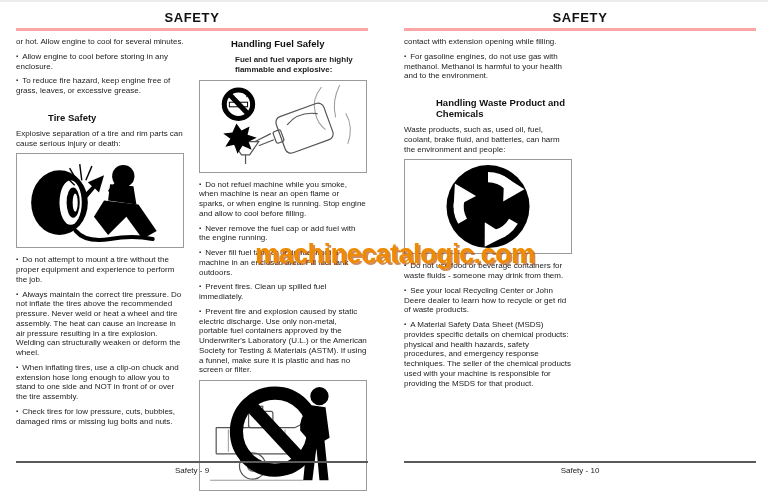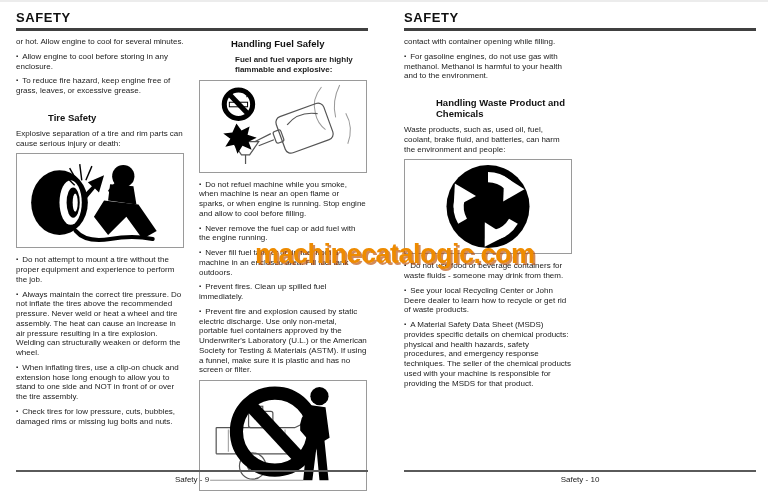--- a/index.html
+++ b/index.html
@@ -5,34 +5,34 @@
   html,body{margin:0;padding:0;}
   body{
     width:768px;height:497px;position:relative;overflow:hidden;
     background:#ffffff;border-top:2px solid #ececec;
     font-family:"Liberation Sans", sans-serif;color:#222;
   }
   .page{position:absolute;top:8px;width:352px;height:476px;background:#fff;}
   #page-left{left:16px;}
   #page-right{left:404px;}
   .page-header{
-    text-align:left;font-weight:bold;font-size:13px;letter-spacing:.6px;color:#111;
-    padding-bottom:3px;border-bottom:3px solid #404040;margin-bottom:6px;
+    text-align:center;font-weight:bold;font-size:13px;letter-spacing:.6px;color:#111;
+    padding-bottom:3px;border-bottom:3px solid #fca5a5;margin-bottom:6px;
   }
   .cols{display:flex;gap:15px;}
   .col{width:168px;flex:0 0 168px;}
   .para,.bullet,.bold-para{font-size:8px;line-height:1.22;margin:0 0 5px;color:#222;}
   .bold-para{font-weight:bold;margin-left:36px;}
   .bullet::before{content:"▪";font-size:6px;margin-right:4px;position:relative;top:-1px;color:#222;}
   .heading{font-size:9.5px;font-weight:bold;color:#111;margin:16px 0 6px;padding-left:32px;}
   .col .heading:first-child{margin-top:1px;}
   .figure{border:1px solid #9a9a9a;background:#fff;margin:4px 0 7px;padding:2px;}
   .figure svg{display:block;width:100%;height:auto;}
   .page-footer{
-    position:absolute;left:0;right:0;bottom:2px;
+    position:absolute;left:0;right:0;bottom:11px;
     border-top:2px solid #5a5a5a;padding-top:3px;
     text-align:center;font-size:8px;color:#222;
   }
   .watermark{
     position:absolute;left:255px;top:237px;z-index:20;
     font-size:27px;font-weight:bold;letter-spacing:-0.5px;
     color:#EE8B00;text-shadow:2px 2px 0 rgba(186,76,0,0.65);
     white-space:nowrap;pointer-events:none;
   }
   .lineart{stroke:#555;fill:none;stroke-width:1.2;}
@@ -138,21 +138,21 @@
 
   </div>
   <div class="page-footer">Safety - 9</div>
 </div>
 
 <div class="page" id="page-right">
   <div class="page-header">SAFETY</div>
   <div class="cols">
 
     <div class="col">
-      <p class="para">contact with container opening while filling.</p>
+      <p class="para">contact with extension opening while filling.</p>
       <p class="bullet">For gasoline engines, do not use gas with methanol. Methanol is harmful to your health and to the environment.</p>
       <div class="heading">Handling Waste Product and Chemicals</div>
       <p class="para">Waste products, such as, used oil, fuel, coolant, brake fluid, and batteries, can harm the environment and people:</p>
 
       <div class="figure">
         <svg viewBox="0 0 160 88" xmlns="http://www.w3.org/2000/svg">
           <circle cx="80" cy="44" r="41" fill="#000"></circle>
           <g>
             <g>
               <path d="M80,15 A29,29 0 0 1 100,23" stroke="#fff" stroke-width="10" fill="none"></path>

